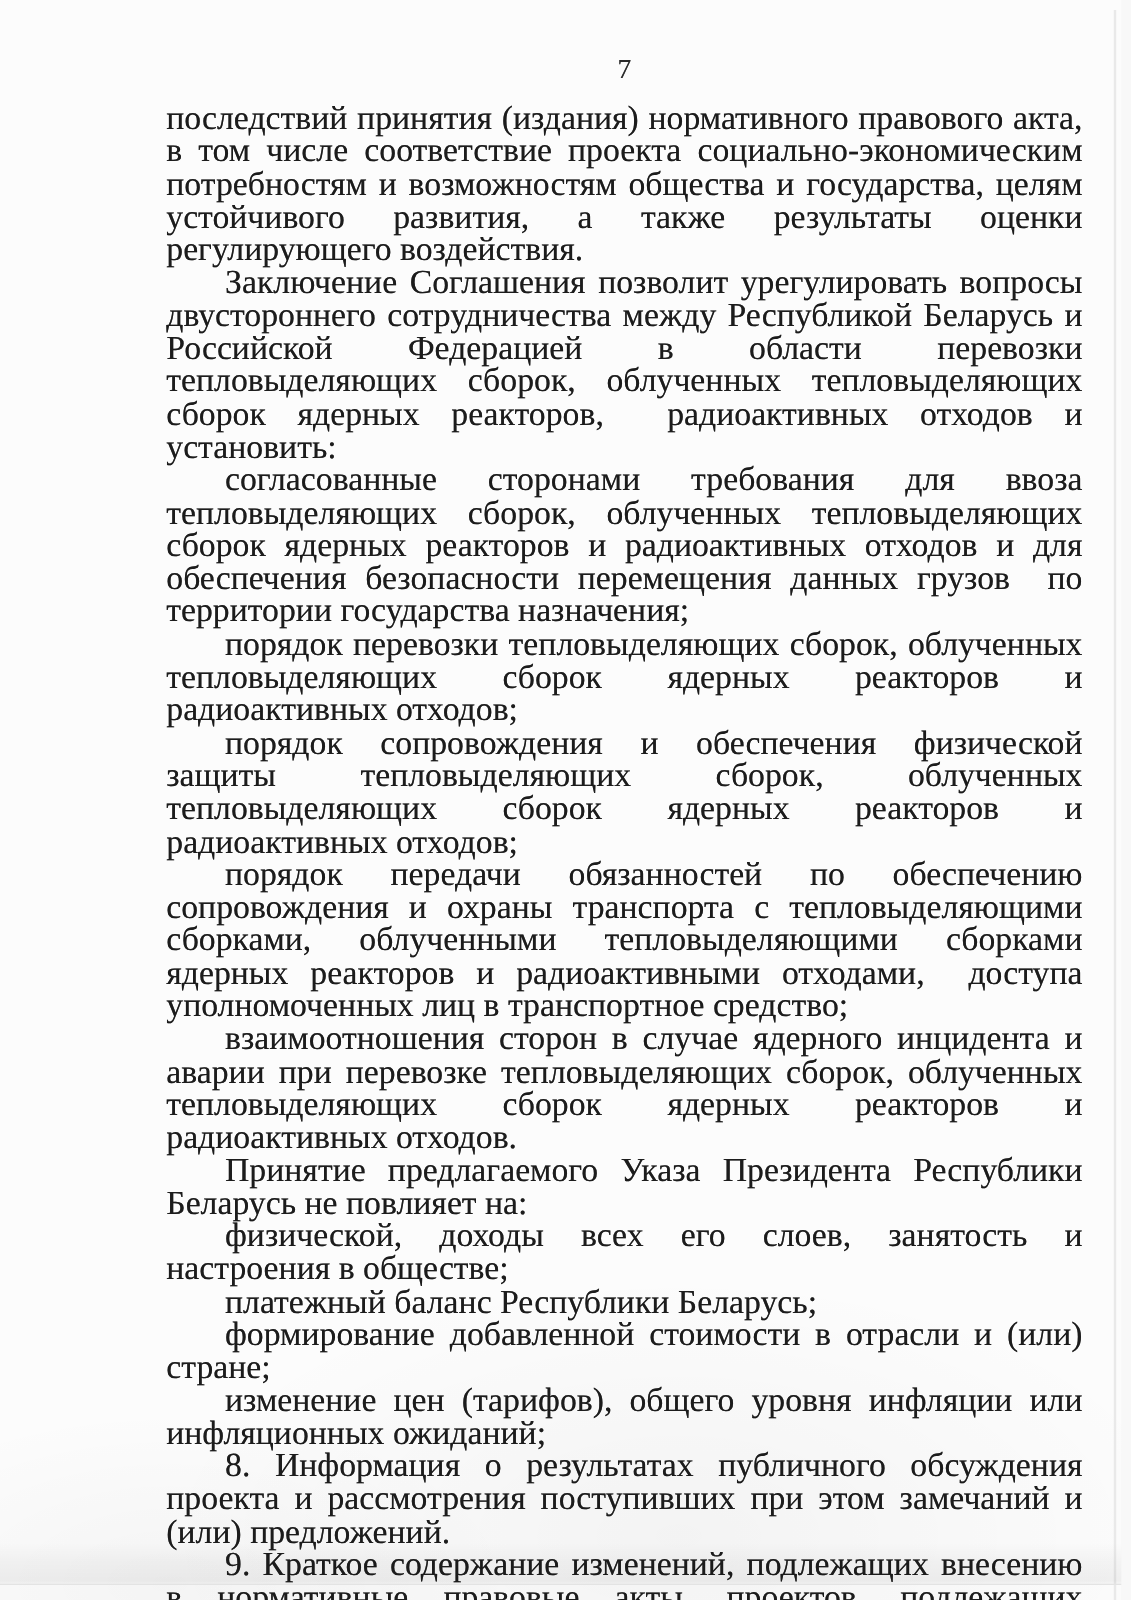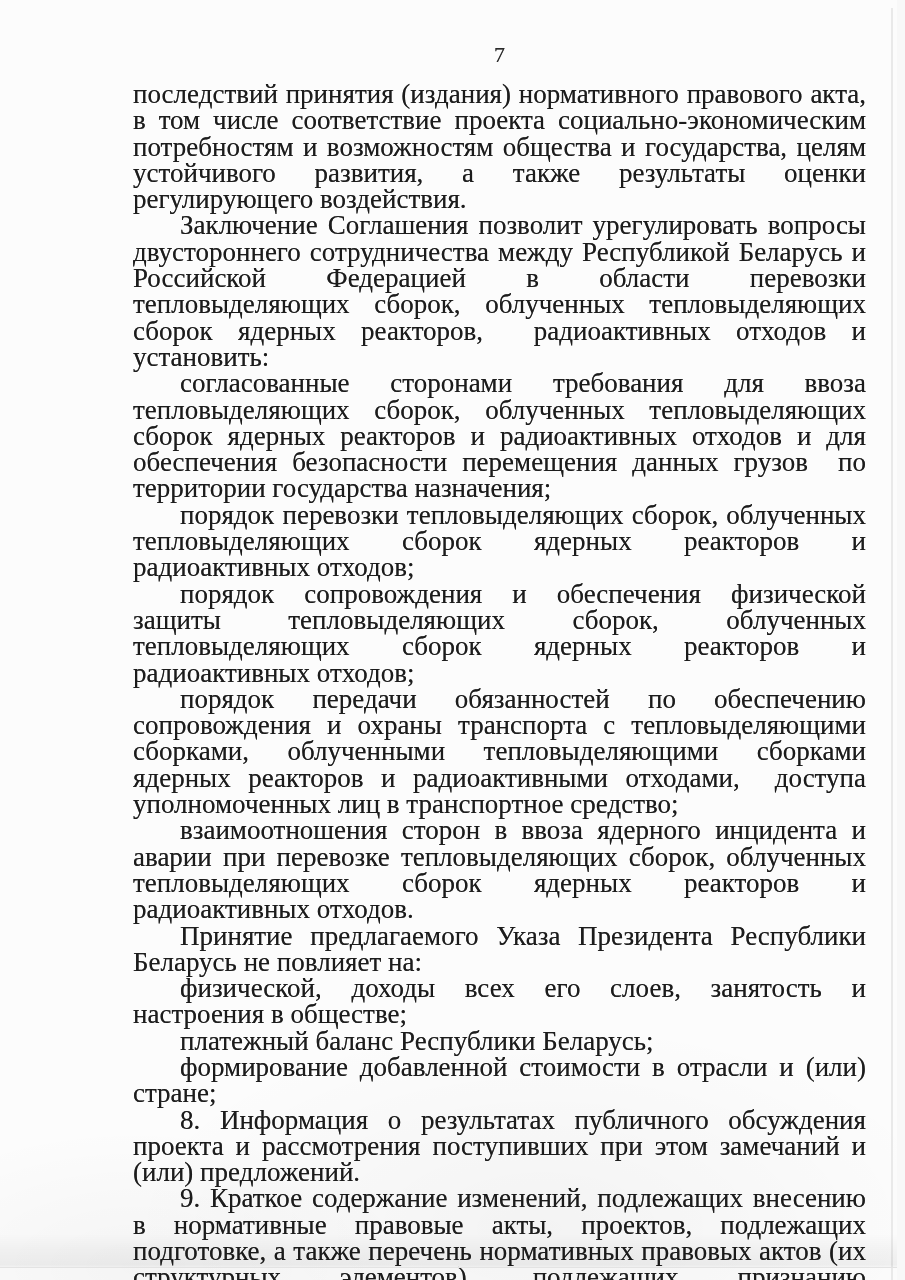--- a/index.html
+++ b/index.html
@@ -92,25 +92,26 @@
 <div class="scan-page">
   <div class="page-number">7</div>
 
   <div class="body-text">
       <p>последствий принятия (издания) нормативного правового акта, в том числе соответствие проекта социально-экономическим потребностям и возможностям общества и государства, целям устойчивого развития, а также результаты оценки регулирующего воздействия.</p>
       <p class="indent">Заключение Соглашения позволит урегулировать вопросы двустороннего сотрудничества между Республикой Беларусь и Российской Федерацией в области перевозки тепловыделяющих сборок, облученных тепловыделяющих сборок ядерных реакторов,&nbsp; радиоактивных отходов и установить:</p>
       <p class="indent">согласованные сторонами требования для ввоза тепловыделяющих сборок, облученных тепловыделяющих сборок ядерных реакторов и радиоактивных отходов и для обеспечения безопасности перемещения данных грузов&nbsp; по территории государства назначения;</p>
       <p class="indent">порядок перевозки тепловыделяющих сборок, облученных тепловыделяющих сборок ядерных реакторов и радиоактивных отходов;</p>
       <p class="indent">порядок сопровождения и обеспечения физической защиты тепловыделяющих сборок, облученных тепловыделяющих сборок ядерных реакторов и радиоактивных отходов;</p>
       <p class="indent">порядок передачи обязанностей по обеспечению сопровождения и охраны транспорта с тепловыделяющими сборками, облученными тепловыделяющими сборками ядерных реакторов и радиоактивными отходами,&nbsp; доступа уполномоченных лиц в транспортное средство;</p>
-      <p class="indent">взаимоотношения сторон в ввоза ядерного инцидента и аварии при перевозке тепловыделяющих сборок, облученных тепловыделяющих сборок ядерных реакторов и радиоактивных отходов.</p>
+      <p class="indent">взаимоотношения сторон в случае ядерного инцидента и аварии при перевозке тепловыделяющих сборок, облученных тепловыделяющих сборок ядерных реакторов и радиоактивных отходов.</p>
       <p class="indent">Принятие предлагаемого Указа Президента Республики Беларусь не повлияет на:</p>
       <p class="indent">физической, доходы всех его слоев, занятость и настроения в обществе;</p>
       <p class="indent">платежный баланс Республики Беларусь;</p>
       <p class="indent">формирование добавленной стоимости в отрасли и (или) стране;</p>
+      <p class="indent">изменение цен (тарифов), общего уровня инфляции или инфляционных ожиданий;</p>
       <p class="indent">8.&nbsp;Информация о результатах публичного обсуждения проекта и рассмотрения поступивших при этом замечаний и (или) предложений.</p>
       <p class="indent">9.&nbsp;Краткое содержание изменений, подлежащих внесению в нормативные правовые акты, проектов, подлежащих подготовке, а также перечень нормативных правовых актов (их структурных элементов), подлежащих признанию утратившими силу в связи с принятием (изданием) нормативного правового акта.</p>
     </div>
 
   <div class="right-edge-line"></div>
   <div class="right-edge-strip"></div>
   <div class="bottom-band"></div>
   <div class="bottom-edge-line"></div>
 </div>
 

